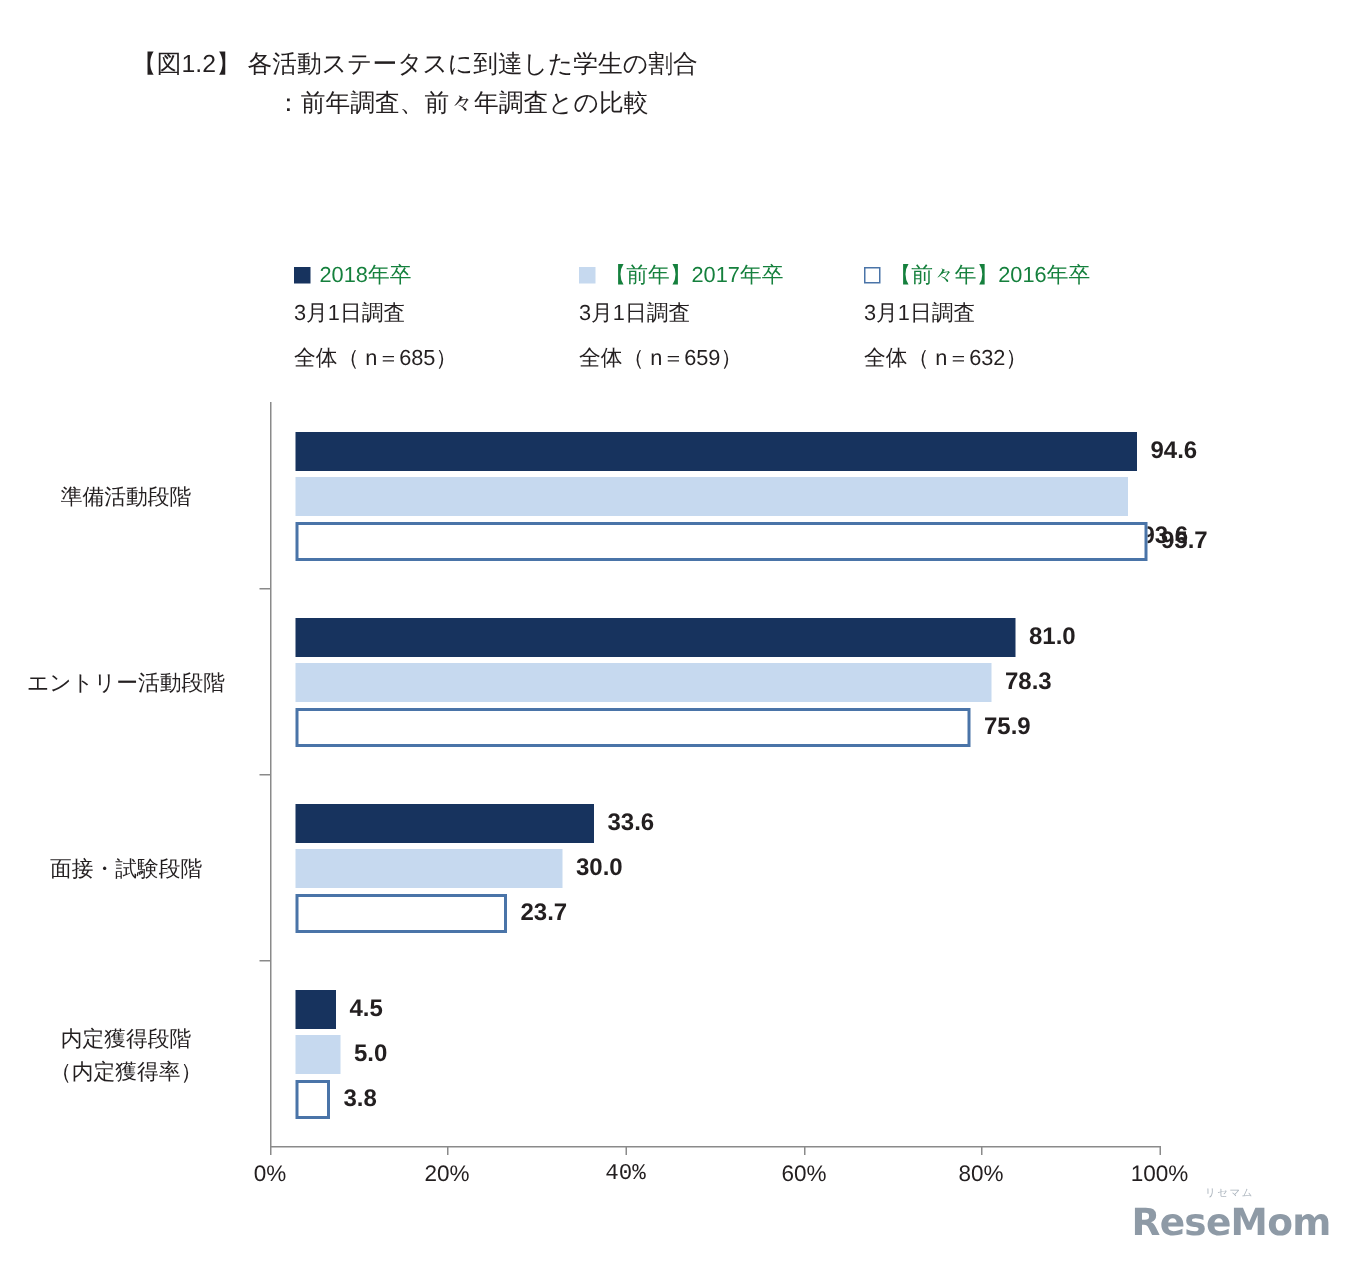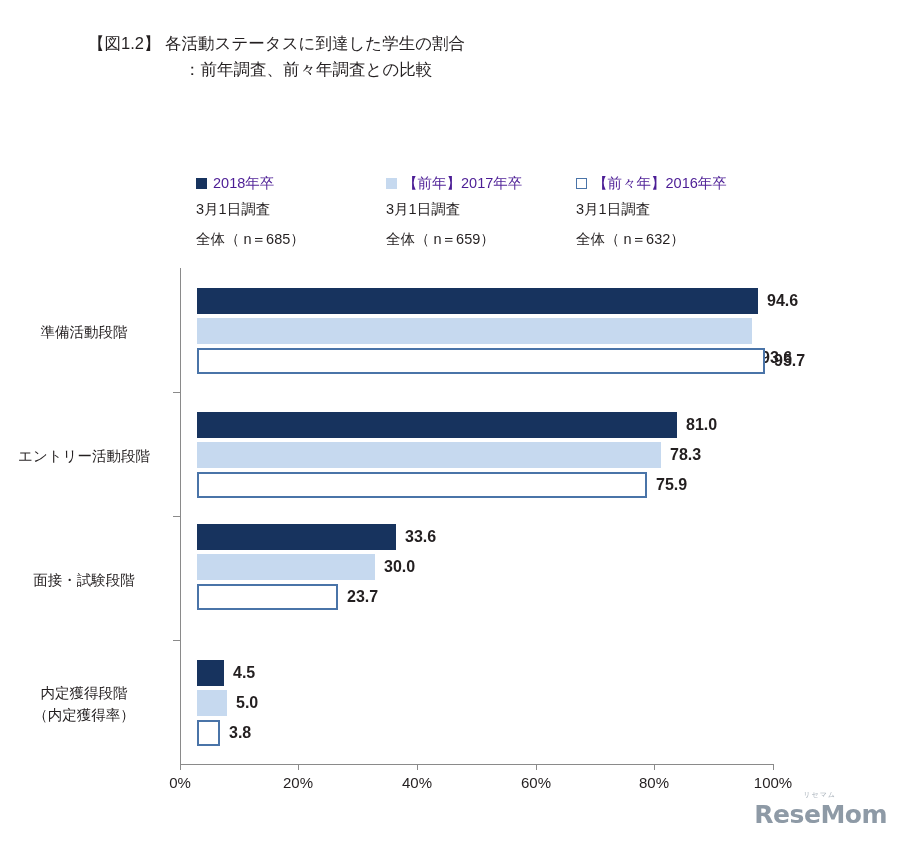--- a/index.html
+++ b/index.html
@@ -63,21 +63,21 @@
     width: 11px;
     height: 11px;
     margin-right: 6px;
     flex: 0 0 auto;
   }
   .sw-navy   { background: #17335e; }
   .sw-light  { background: #c6d9ef; }
   .sw-white  { background: #ffffff; border: 1.5px solid #4a74a8; box-sizing: border-box; }
   .legend-label {
     font-size: 14.5px;
-    color: #4c1d95;
+    color: #15803d;
     white-space: nowrap;
   }
   .legend-sub {
     font-size: 14.5px;
     color: #231f20;
     line-height: 30px;
     white-space: nowrap;
   }
 
   
@@ -268,21 +268,21 @@
       <div class="bar-row">
         <div class="bar bar-light" style="width:464px;"></div>
         <div class="bar-value" style="left:473px;">78.3</div>
       </div>
       <div class="bar-row">
         <div class="bar bar-white" style="width:450px;"></div>
         <div class="bar-value" style="left:459px;">75.9</div>
       </div>
     </div>
 
-    <div class="group" style="top:256px;">
+    <div class="group" style="top:268px;">
       <div class="bar-row">
         <div class="bar bar-navy" style="width:199px;"></div>
         <div class="bar-value" style="left:208px;">33.6</div>
       </div>
       <div class="bar-row">
         <div class="bar bar-light" style="width:178px;"></div>
         <div class="bar-value" style="left:187px;">30.0</div>
       </div>
       <div class="bar-row">
         <div class="bar bar-white" style="width:141px;"></div>
@@ -314,21 +314,21 @@
     <div class="cat-label" style="top:301px; right:605px;">
       <div>面接・試験段階</div>
     </div>
     <div class="cat-label" style="top:414px; right:605px;">
       <div>内定獲得段階</div>
       <div>（内定獲得率）</div>
     </div>
 
     <div class="xtick-label" style="left:0px;">0%</div>
     <div class="xtick-label" style="left:118px;">20%</div>
-    <div class="xtick-label" style="left:237px;">40%</div>
+    <div class="xtick-label" style="left:237px;font-family:Liberation Mono, monospace;">40%</div>
     <div class="xtick-label" style="left:356px;">60%</div>
     <div class="xtick-label" style="left:474px;">80%</div>
     <div class="xtick-label" style="left:593px;">100%</div>
   </div>
 
   <div class="logo">
     <div class="logo-sub">リセマム</div>
     <div class="logo-main">ReseMom</div>
   </div>
 

